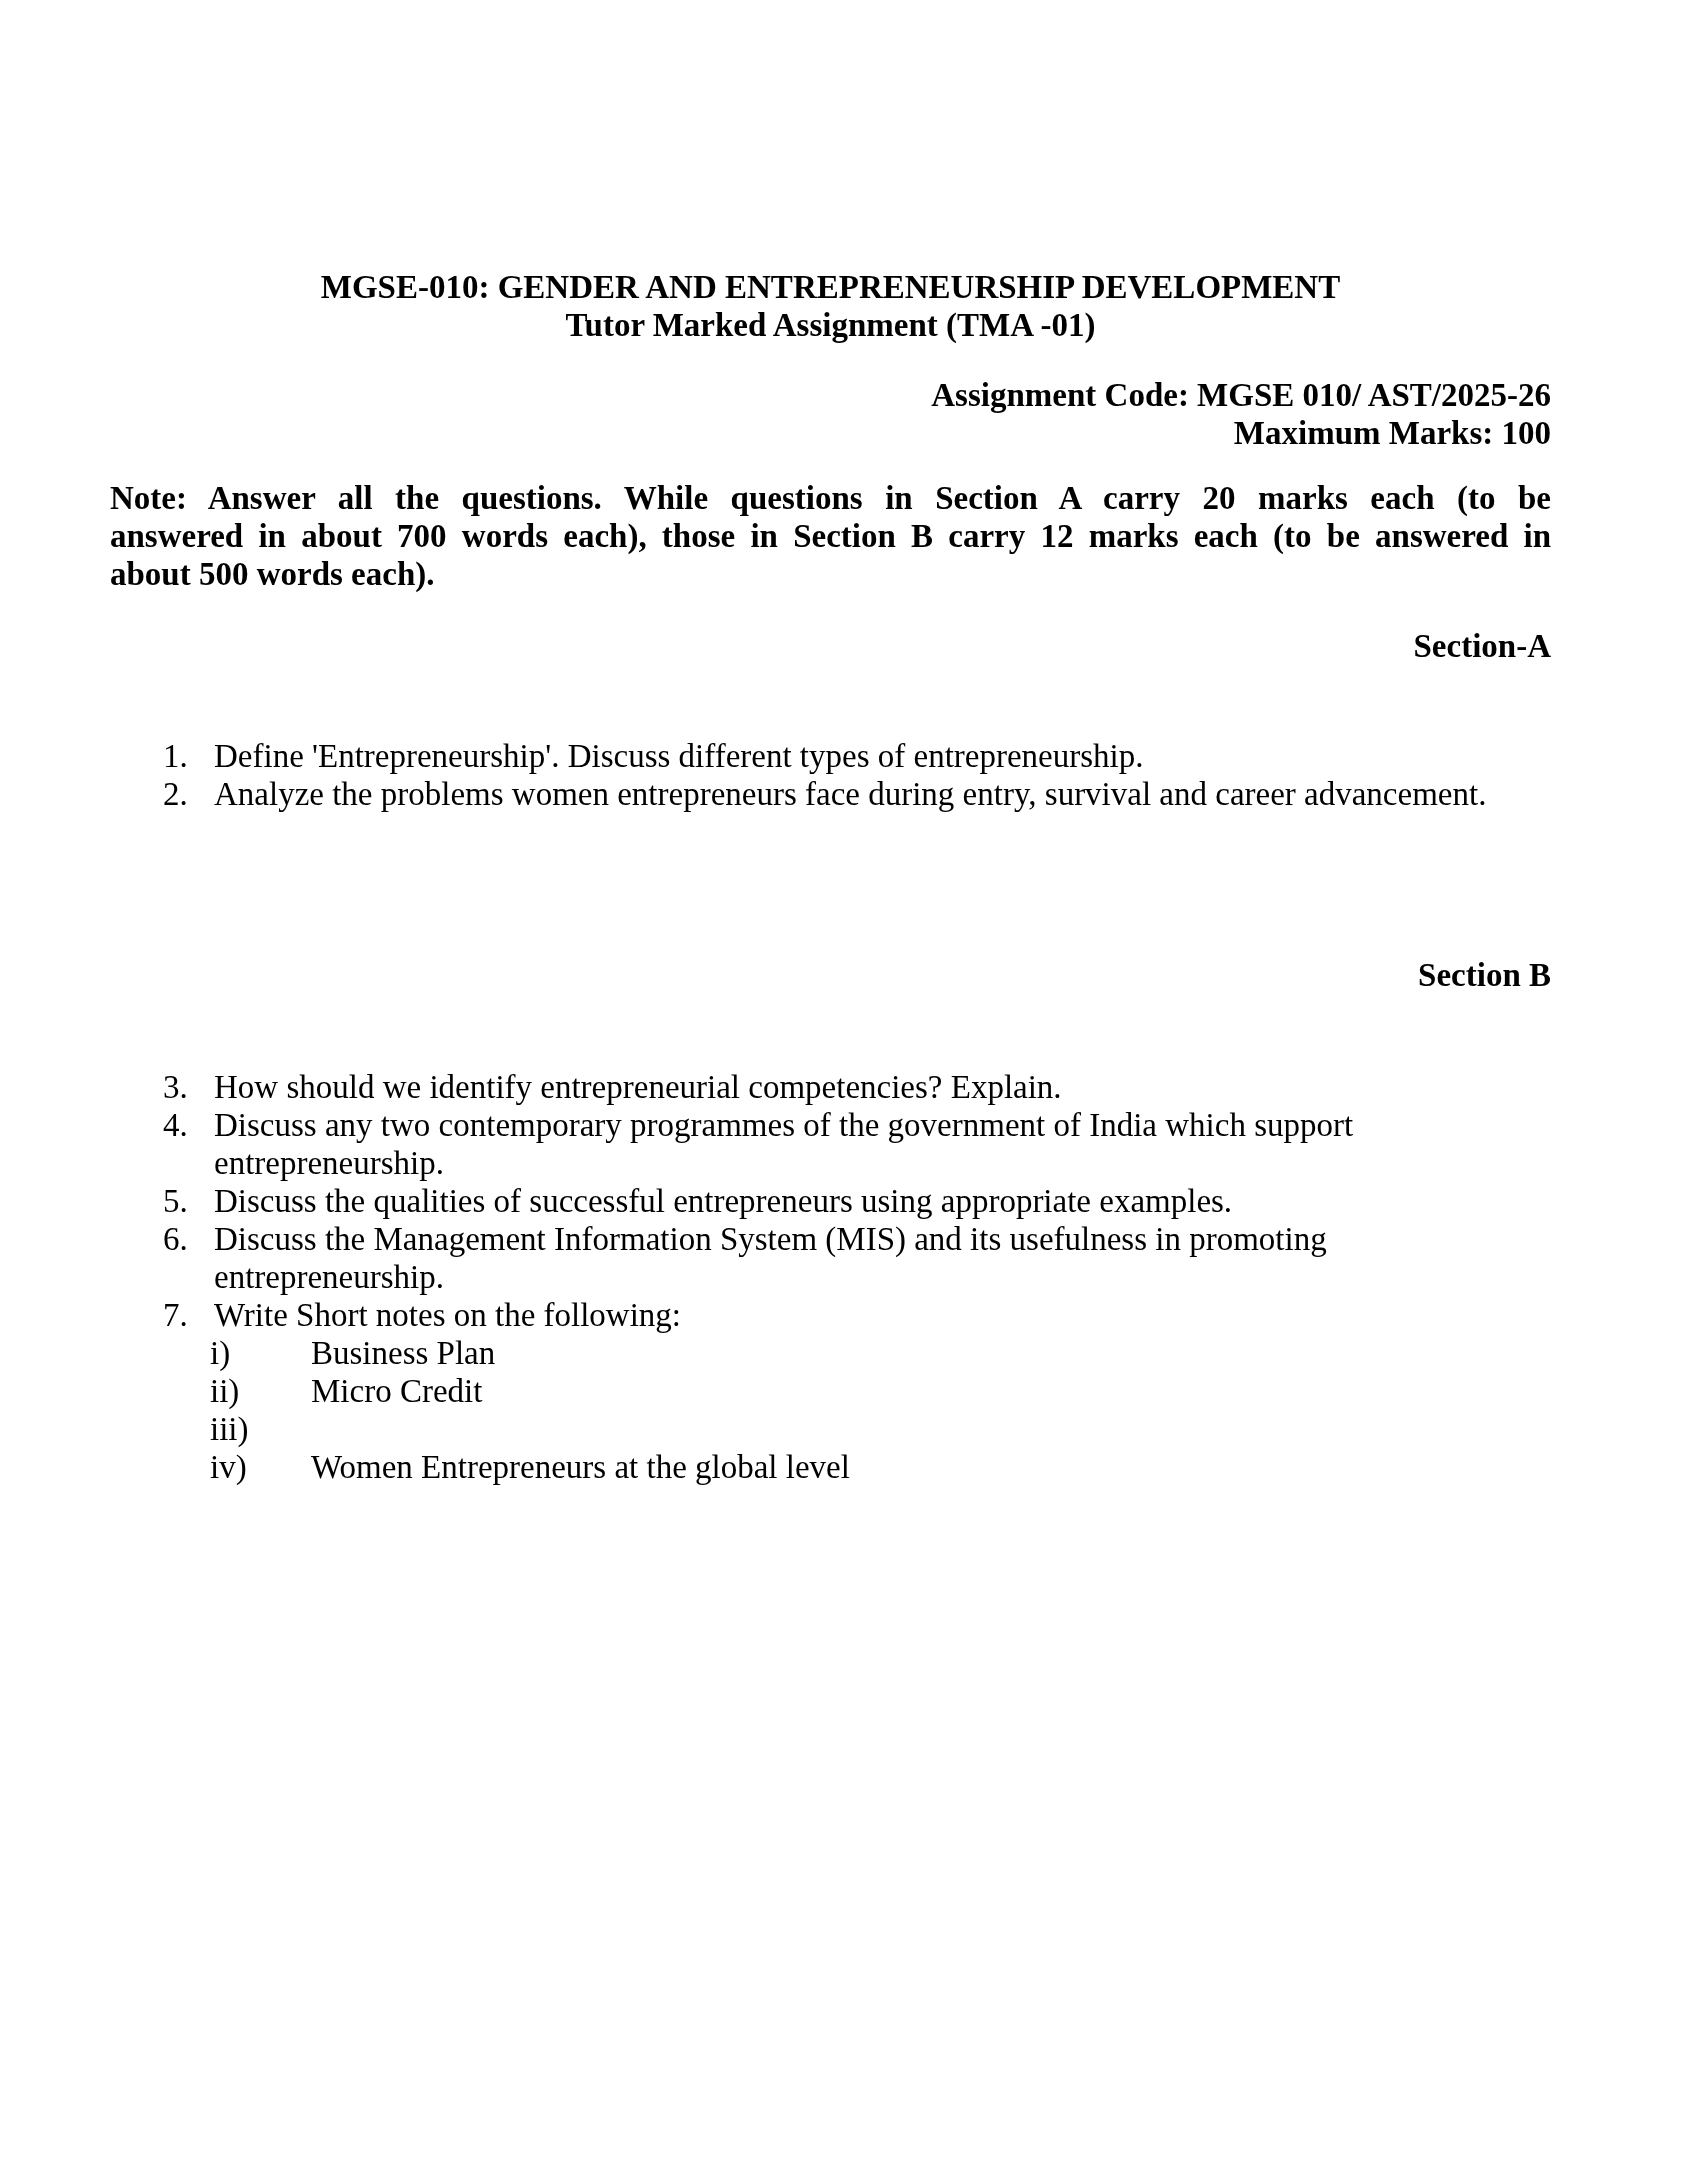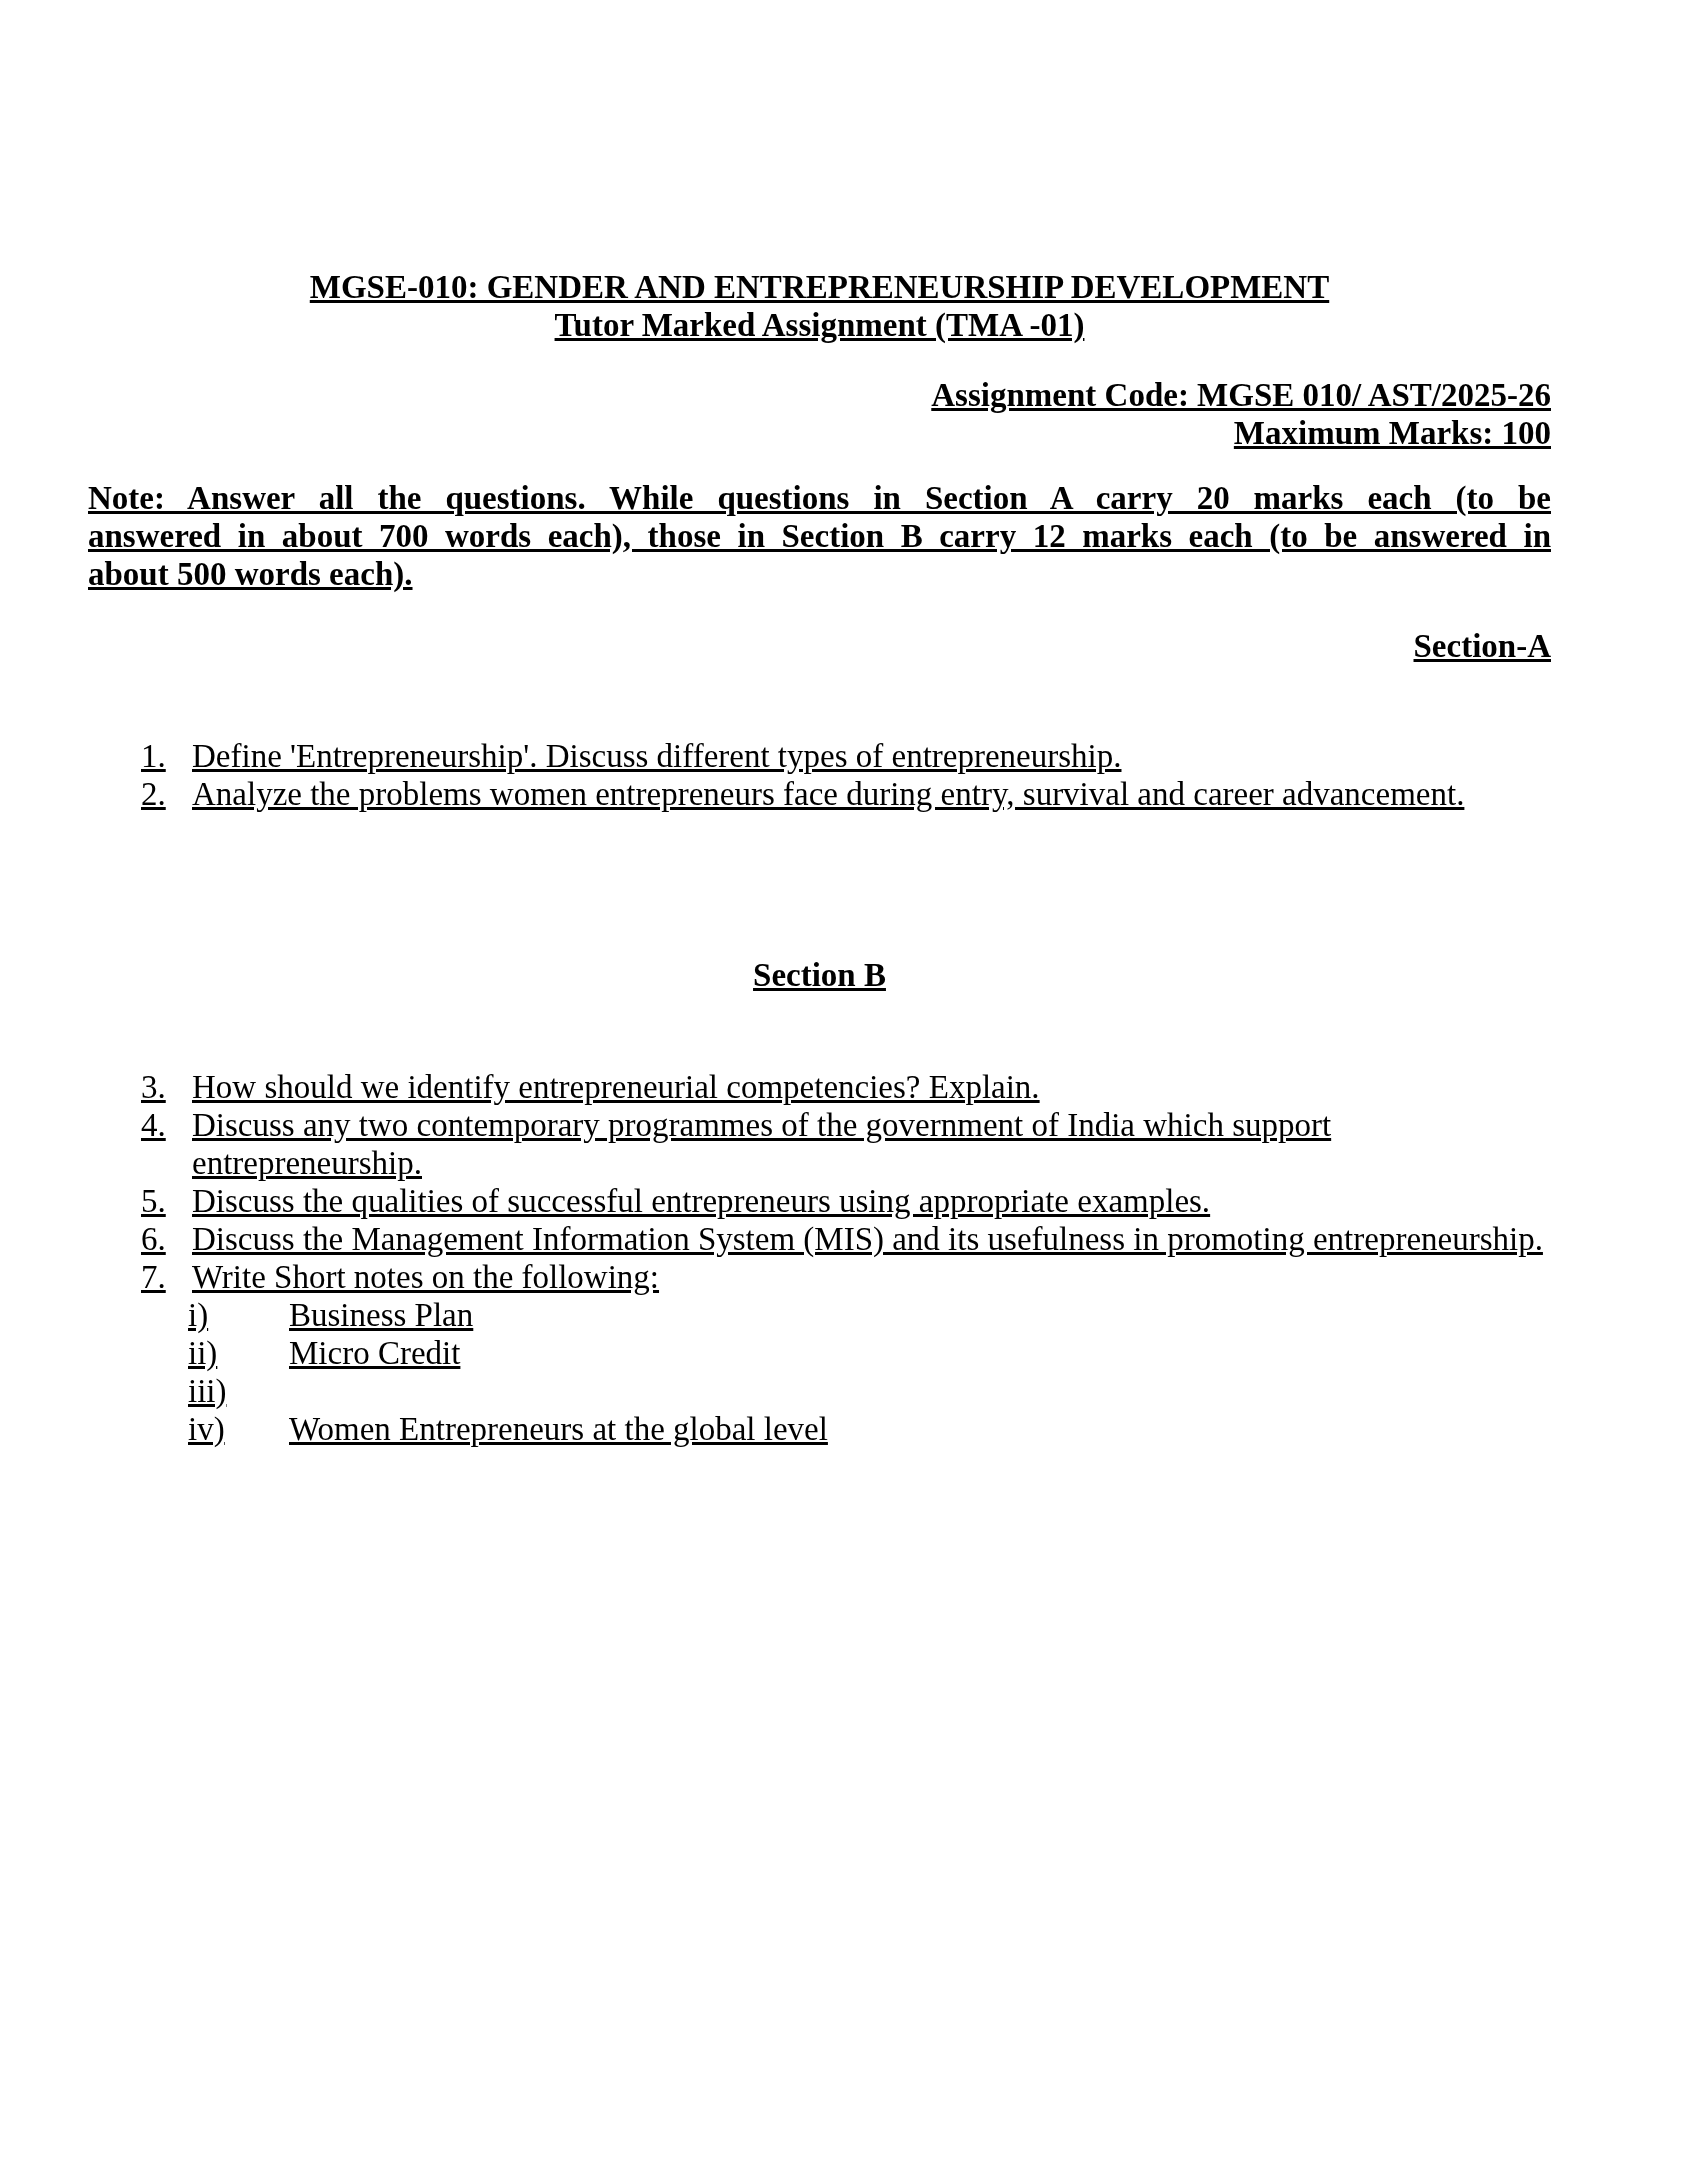--- a/index.html
+++ b/index.html
@@ -14,22 +14,21 @@
     background: #ffffff;
     color: #000000;
     font-family: "Liberation Serif", "DejaVu Serif", serif;
     font-size: 33px;
     line-height: 38px;
     overflow: hidden;
   }
   .content {
     box-sizing: border-box;
     width: 100%;
-    padding: 268px 136px 0 88px;
-    text-decoration: underline;
+    padding: 268px 136px 0 110px;
   }
   .title-block {
     text-align: center;
     font-weight: bold;
   }
   .meta-block {
     margin-top: 32px;
     text-align: right;
     font-weight: bold;
   }
@@ -39,21 +38,21 @@
   }
   .note-line.just {
     text-align: justify;
     text-align-last: justify;
   }
   .section-heading {
     text-align: center;
     font-weight: bold;
   }
   .heading-a { margin-top: 34px; text-align: right; }
-  .heading-b { margin-top: 143px; }
+  .heading-b { margin-top: 143px; text-align: right; }
   .qlist-a { margin-top: 72px; }
   .qlist-b { margin-top: 74px; }
   .q {
     display: flex;
     align-items: flex-start;
   }
   .q-num {
     flex: 0 0 51px;
     margin-left: 53px;
   }

